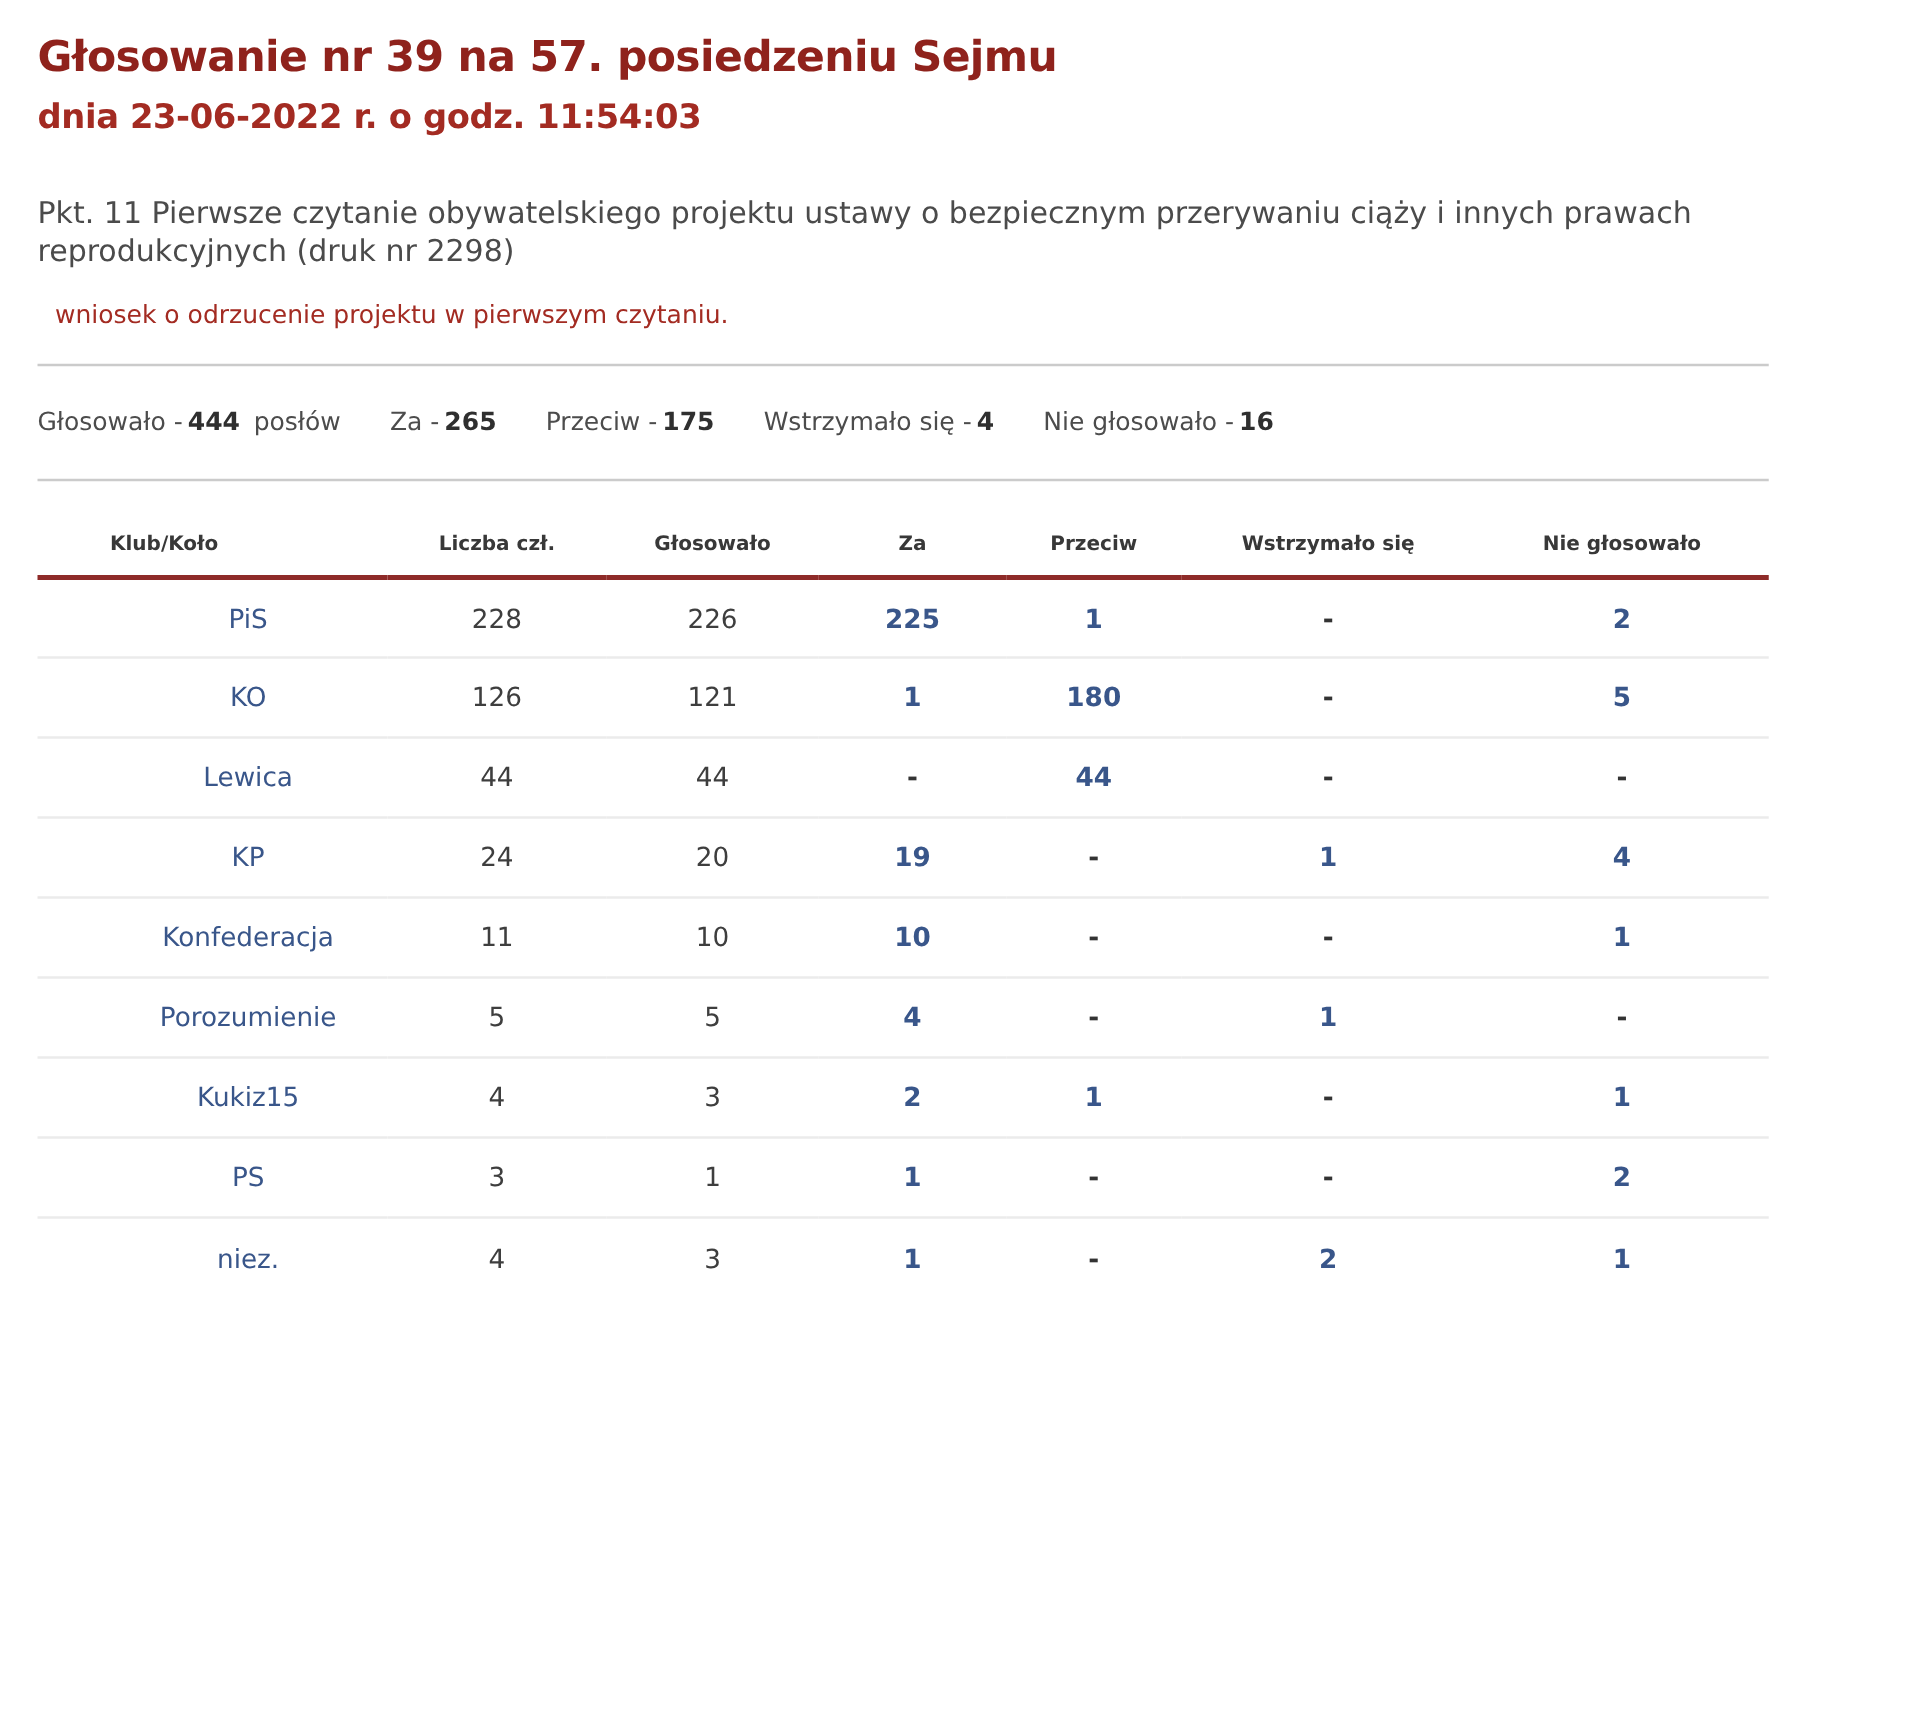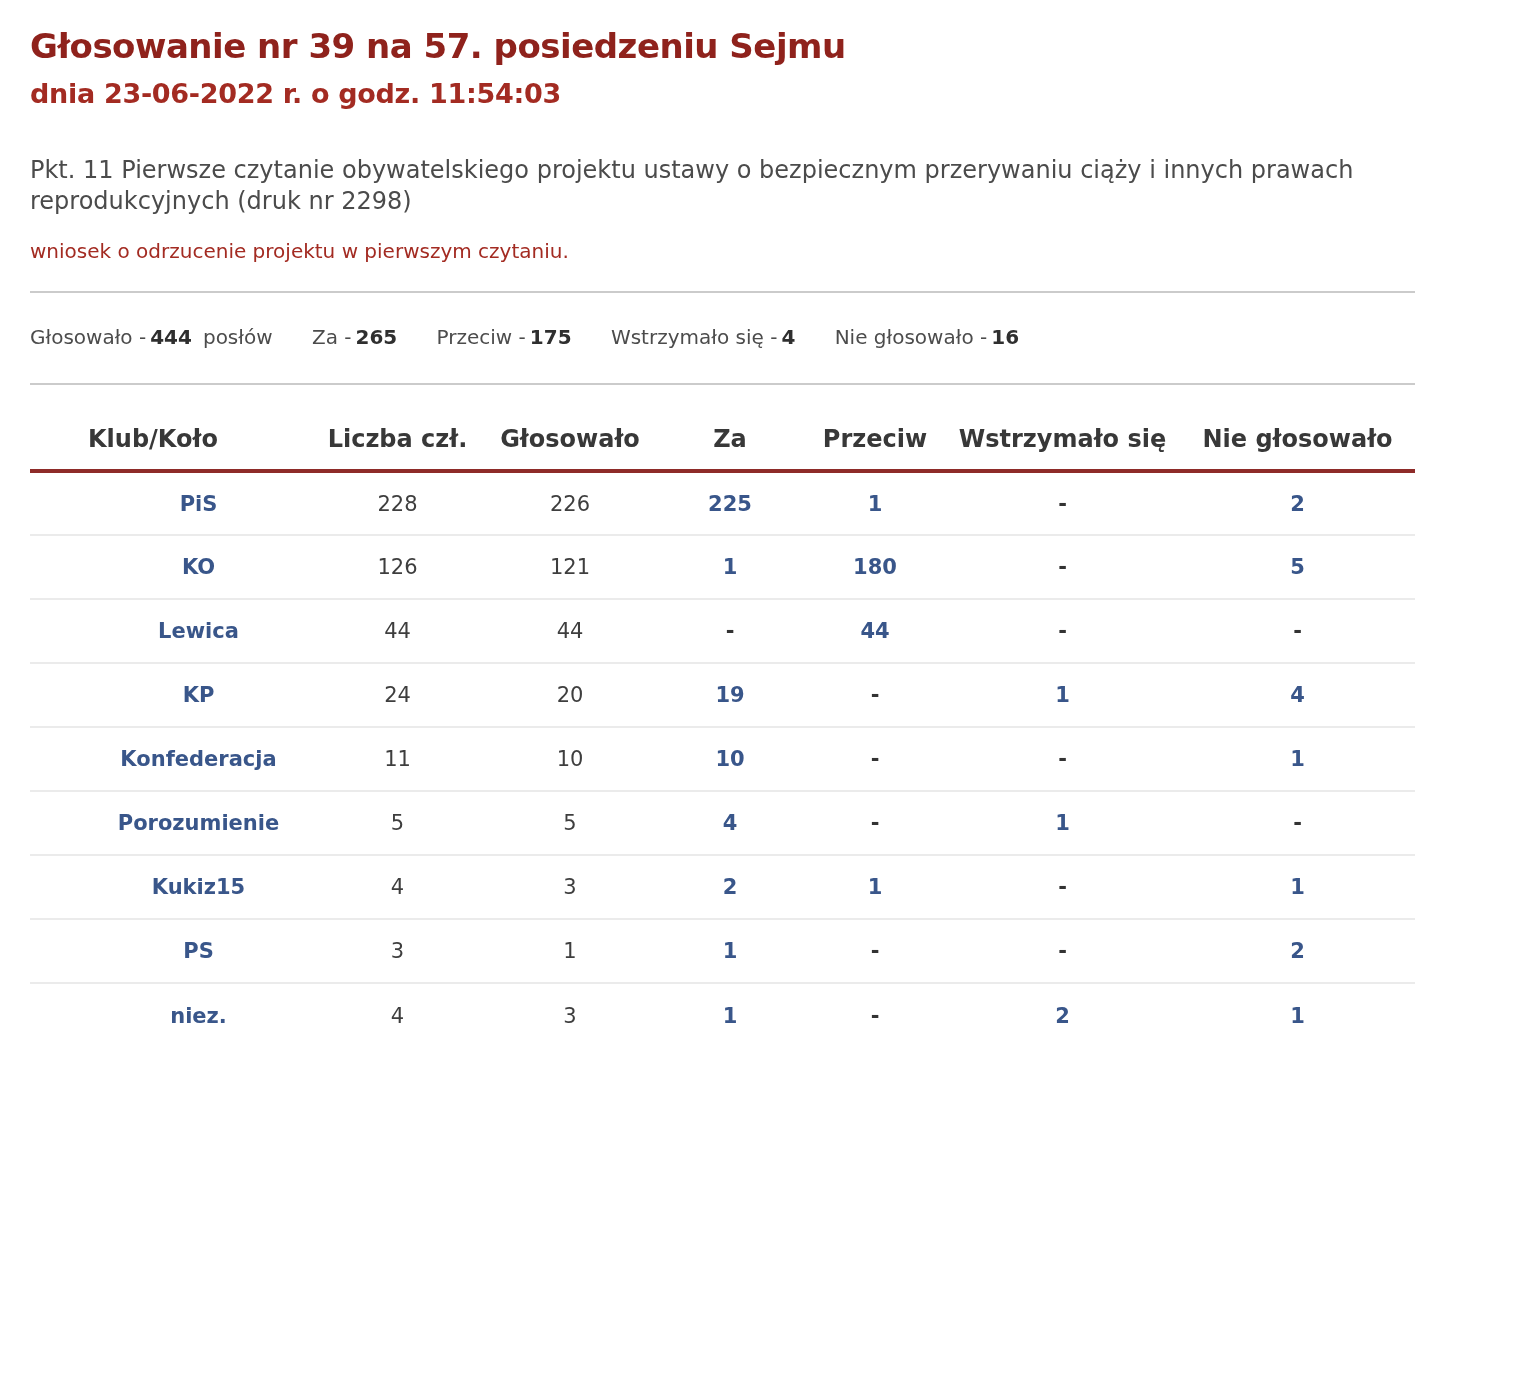--- a/index.html
+++ b/index.html
@@ -37,21 +37,21 @@
     color: var(--accent-red);
     letter-spacing: -0.3px;
   }
   .desc {
     margin: 46px 0 0 0;
     font-size: 24px;
     line-height: 31px;
     color: #4b4b4b;
   }
   .motion {
-    margin: 22px 0 0 0;
+    margin: 22px 0 0 14px;
     font-size: 20px;
     color: var(--accent-red);
   }
   .rule {
     border: 0;
     border-top: 2px solid var(--rule-gray);
     margin: 0;
   }
   .rule-top { margin-top: 28px; }
 
@@ -66,21 +66,21 @@
   .sum-item b { color: #2f2f2f; margin-left: 4px; }
   .sum-item .suffix { margin-left: 11px; }
 
   table.results {
     width: 100%;
     border-collapse: collapse;
     table-layout: fixed;
   }
   table.results th {
     padding: 40px 0 16px 0;
-    font-size: 24px;
+    font-size: 16px;
     font-weight: bold;
     color: #383838;
     text-align: center;
     border-bottom: 4px solid var(--rule-red);
     white-space: nowrap;
   }
   table.results th.club-col {
     text-align: left;
     padding-left: 58px;
   }
@@ -90,21 +90,21 @@
     text-align: center;
     vertical-align: middle;
     border-top: 2px solid var(--row-sep);
     white-space: nowrap;
   }
   table.results tbody tr:first-child td { border-top: 2px solid #efefef; }
   td.club {
     text-align: left;
     padding-left: 58px;
     color: var(--link-blue);
-    font-weight: bold;
+    font-weight: normal;
     cursor: pointer;
   }
   td.num-gray { color: var(--num-gray); }
   td.num-blue { color: var(--link-blue); font-weight: bold; cursor: pointer; }
   td.dash { color: var(--dash-dark); font-weight: bold; cursor: default; }
 </style>
 </head>
 <body>
 
 <div class="page">

